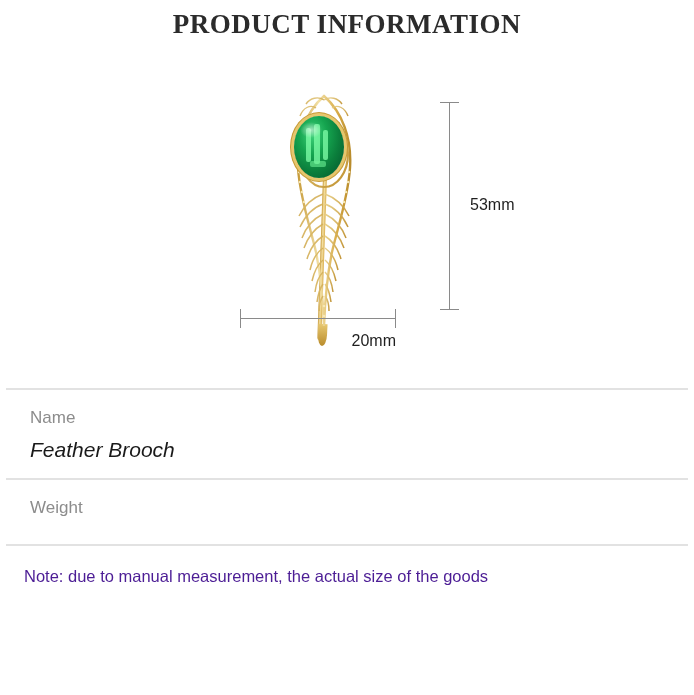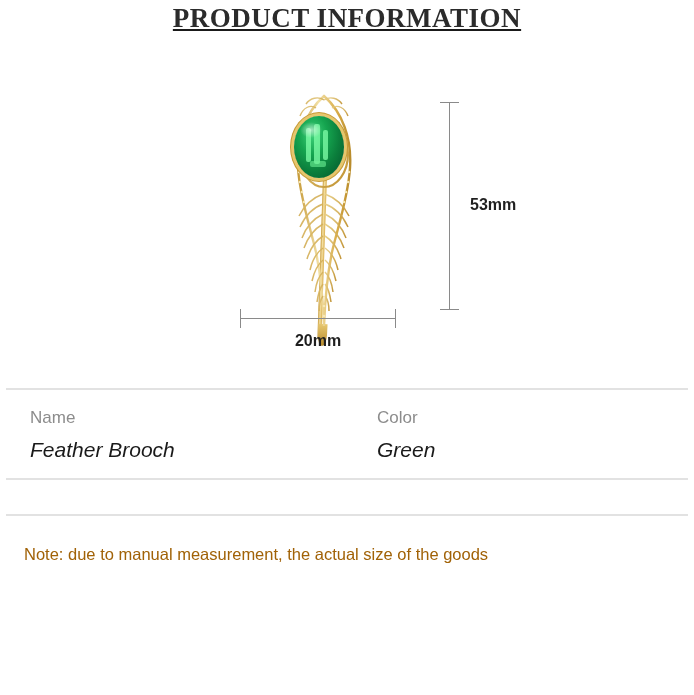--- a/index.html
+++ b/index.html
@@ -13,39 +13,37 @@
     font-family: "Liberation Sans", sans-serif;
     color: #1a1a1a;
     overflow: hidden;
     position: relative;
   }
 
   
   .title-bar {
     height: 38px;
     display: flex;
-    align-items: center;
+    align-items: flex-end;
     justify-content: center;
-    text-decoration: underline;
   }
   .title-bar .title {
     font-family: "Liberation Serif", serif;
     font-weight: bold;
     font-size: 27px;
     letter-spacing: 0.5px;
     color: #2b2b2b;
     line-height: 1;
     margin-top: -2px;
   }
 
   
   .product-area {
     position: relative;
     height: 350px;
-    font-weight: bold;
   }
 
   
   .brooch {
     position: absolute;
     left: 268px;
     top: 50px;
     width: 110px;
     height: 215px;
   }
@@ -151,21 +149,21 @@
     height: 19px;
     background: #8a8a8a;
   }
   .dim-h .cap.left { left: 0; }
   .dim-h .cap.right { right: 0; }
   .dim-h-label {
     position: absolute;
     left: 240px;
     top: 294px;
     width: 156px;
-    text-align: center;
+    text-align: right;
     font-size: 16px;
     color: #1f1f1f;
   }
 
   
   .divider {
     height: 1px;
     background: #d9d9d9;
     margin: 0 6px;
   }
@@ -193,22 +191,21 @@
     font-size: 21px;
     color: #1a1a1a;
     font-style: italic;
   }
 
   
   .note {
     padding: 18px 24px 0 24px;
     font-size: 16.5px;
     line-height: 1.55;
-    color: #a16207;
-    margin-top: 8px;
+    color: #4c1d95;
   }
 </style>
 </head>
 <body>
 
 <div class="title-bar">
   <div class="title">PRODUCT INFORMATION</div>
 </div>
 
 <div class="product-area">
@@ -308,30 +305,27 @@
   <div class="dim-h-label">20mm</div>
 </div>
 
 <div class="divider thick"></div>
 
 <div class="spec-row">
   <div class="spec-cell">
     <div class="spec-label">Name</div>
     <div class="spec-value">Feather Brooch</div>
   </div>
-  <div class="spec-cell">
-    <div class="spec-label">Color</div>
-    <div class="spec-value">Green</div>
-  </div>
 </div>
 
 <div class="divider thick"></div>
 
 <div class="spec-row">
   <div class="spec-cell">
+    <div class="spec-label">Weight</div>
   </div>
   <div class="spec-cell"></div>
 </div>
 
 <div class="divider thick"></div>
 
 <div class="note">
   <div>Note: due to manual measurement, the actual size of the goods</div>
 </div>
 

